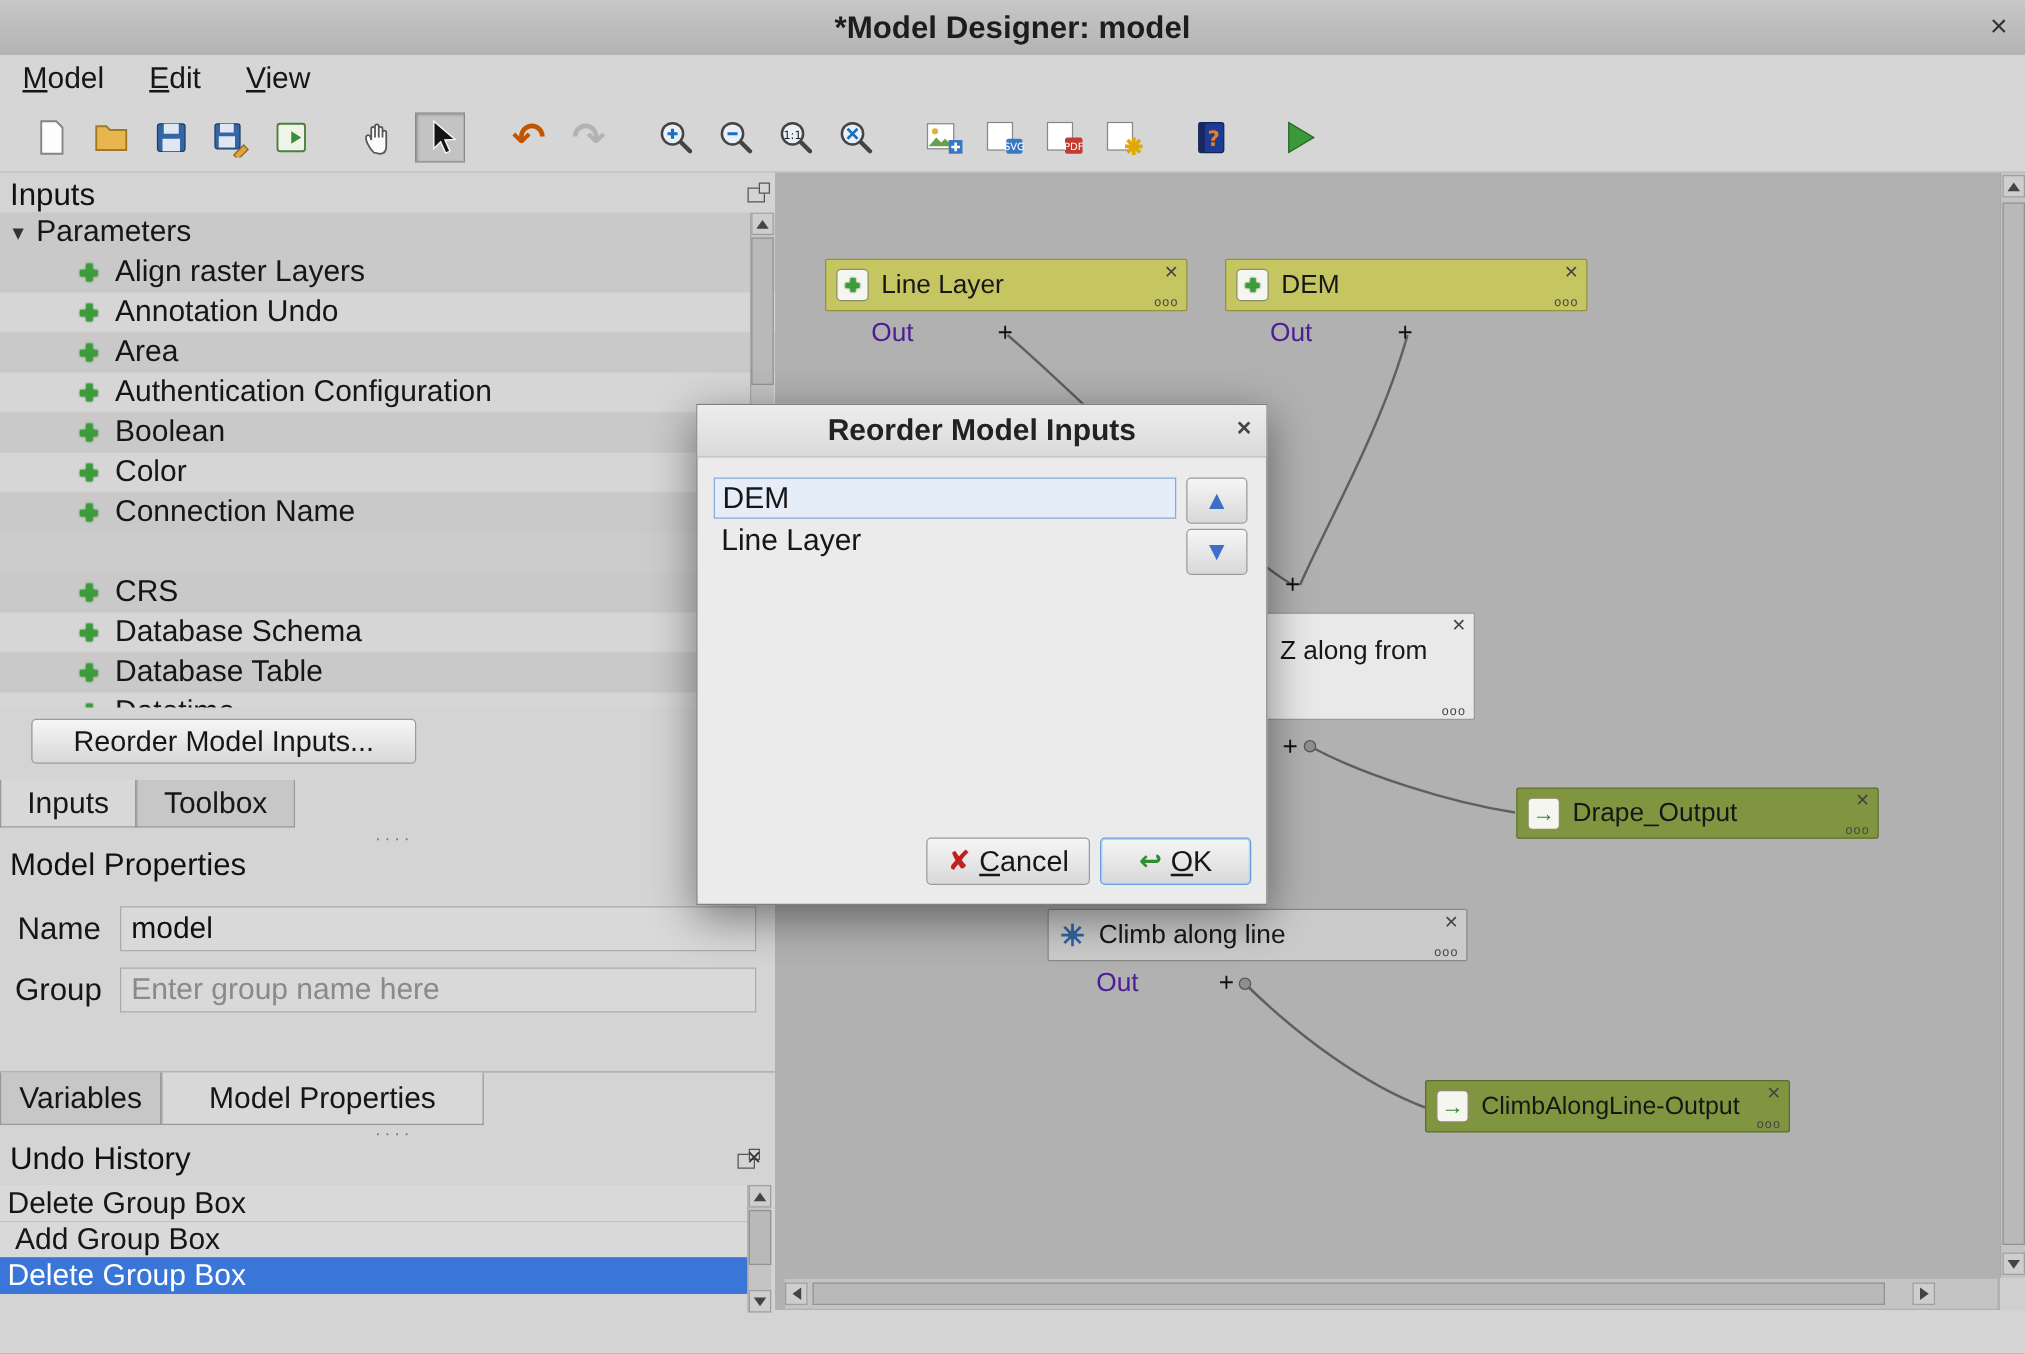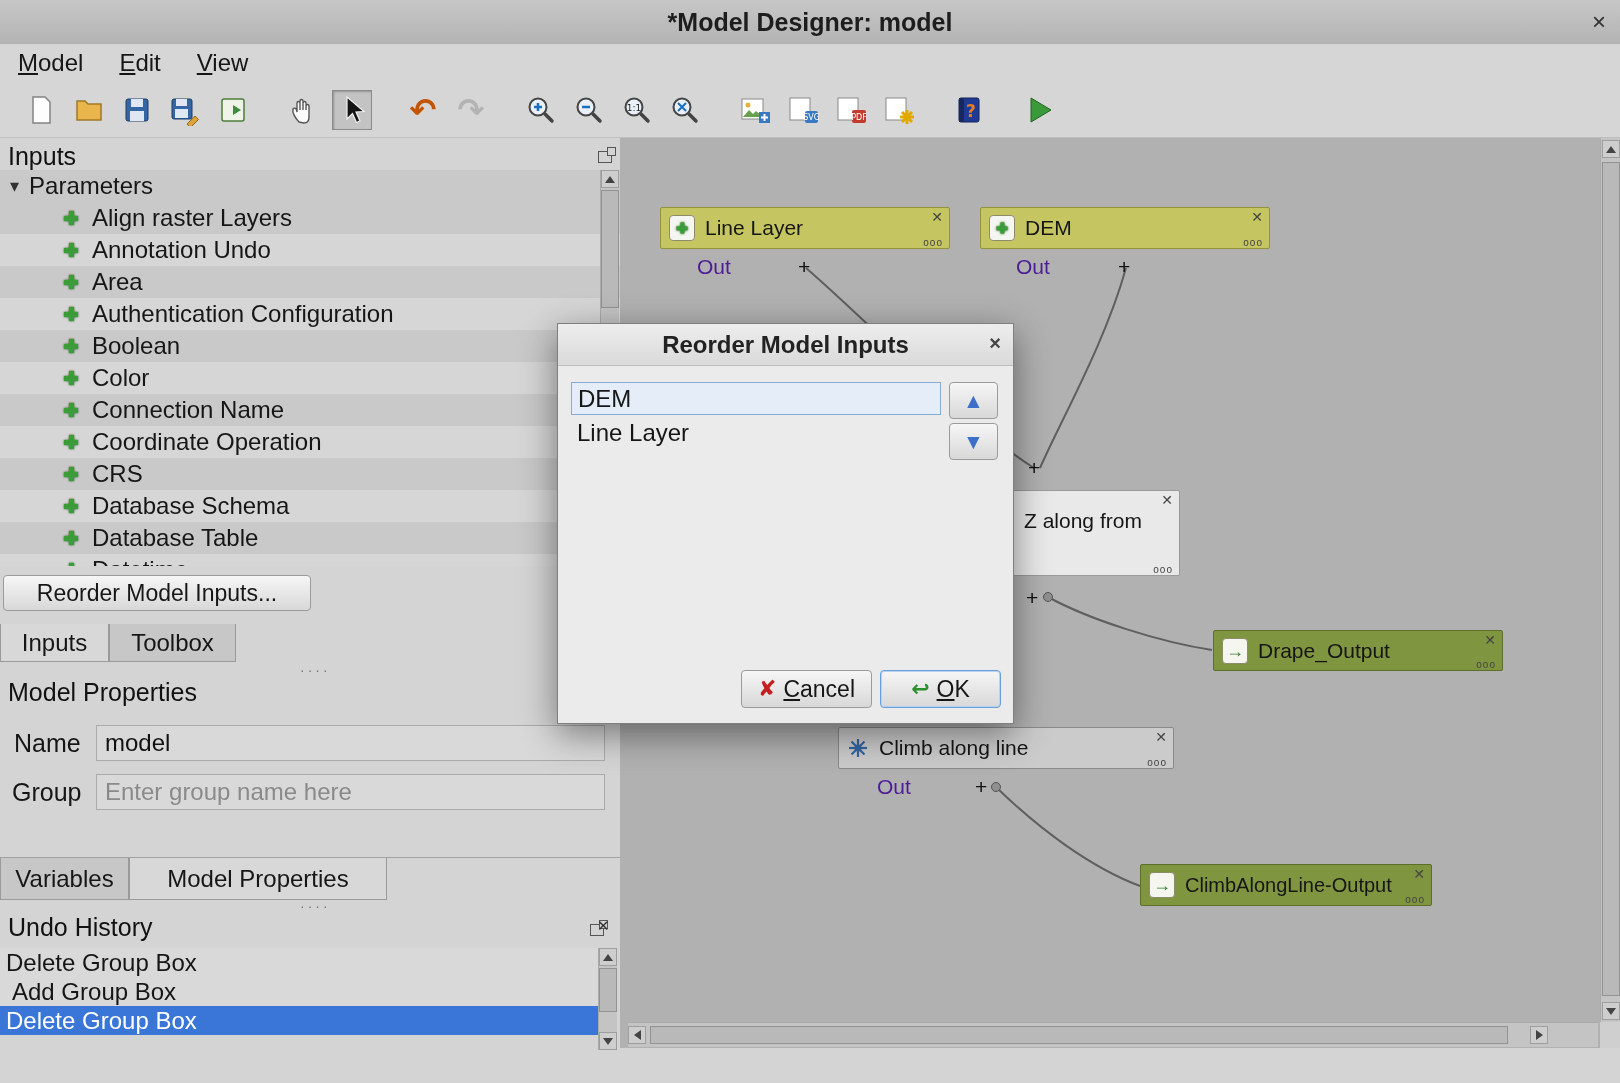--- a/index.html
+++ b/index.html
@@ -276,24 +276,20 @@
         <span class="item-label">Color</span>
       </div>
     <div class="tree-row odd" style="top:160px;">
         <span class="plus-ico"></span>
         <span class="item-label">Boolean</span>
       </div>
     <div class="tree-row odd" style="top:224px;">
         <span class="plus-ico"></span>
         <span class="item-label">Connection Name</span>
       </div>
-    <div class="tree-row even" style="top:256px;">
-        <span class="plus-ico"></span>
-        <span class="item-label">Coordinate Operation</span>
-      </div>
     <div class="tree-row odd" style="top:288px;">
         <span class="plus-ico"></span>
         <span class="item-label">CRS</span>
       </div>
     <div class="tree-row even" style="top:320px;">
         <span class="plus-ico"></span>
         <span class="item-label">Database Schema</span>
       </div>
     <div class="tree-row odd" style="top:352px;">
         <span class="plus-ico"></span>
@@ -309,21 +305,21 @@
           <span class="tri-up"></span>
         </div>
       <div class="sb-handle" style="left:0;top:20px;width:18px;height:118px;"></div>
       <div class="sb-box" style="top:378px;">
           <span class="tri-dn"></span>
         </div>
     </div>
   </div>
 
   
-  <div class="abs btn" style="left:3px;top:575px;width:308px;height:36px;text-align:right;">
+  <div class="abs btn" style="left:25px;top:575px;width:308px;height:36px;text-align:right;">
     <span>Reorder Model Inputs...</span>
   </div>
 
   
   <div class="abs tab on" style="left:0;top:624px;width:109px;">
       <span>Inputs</span>
     </div>
   <div class="abs tab off" style="left:109px;top:624px;width:127px;">
       <span>Toolbox</span>
     </div>

